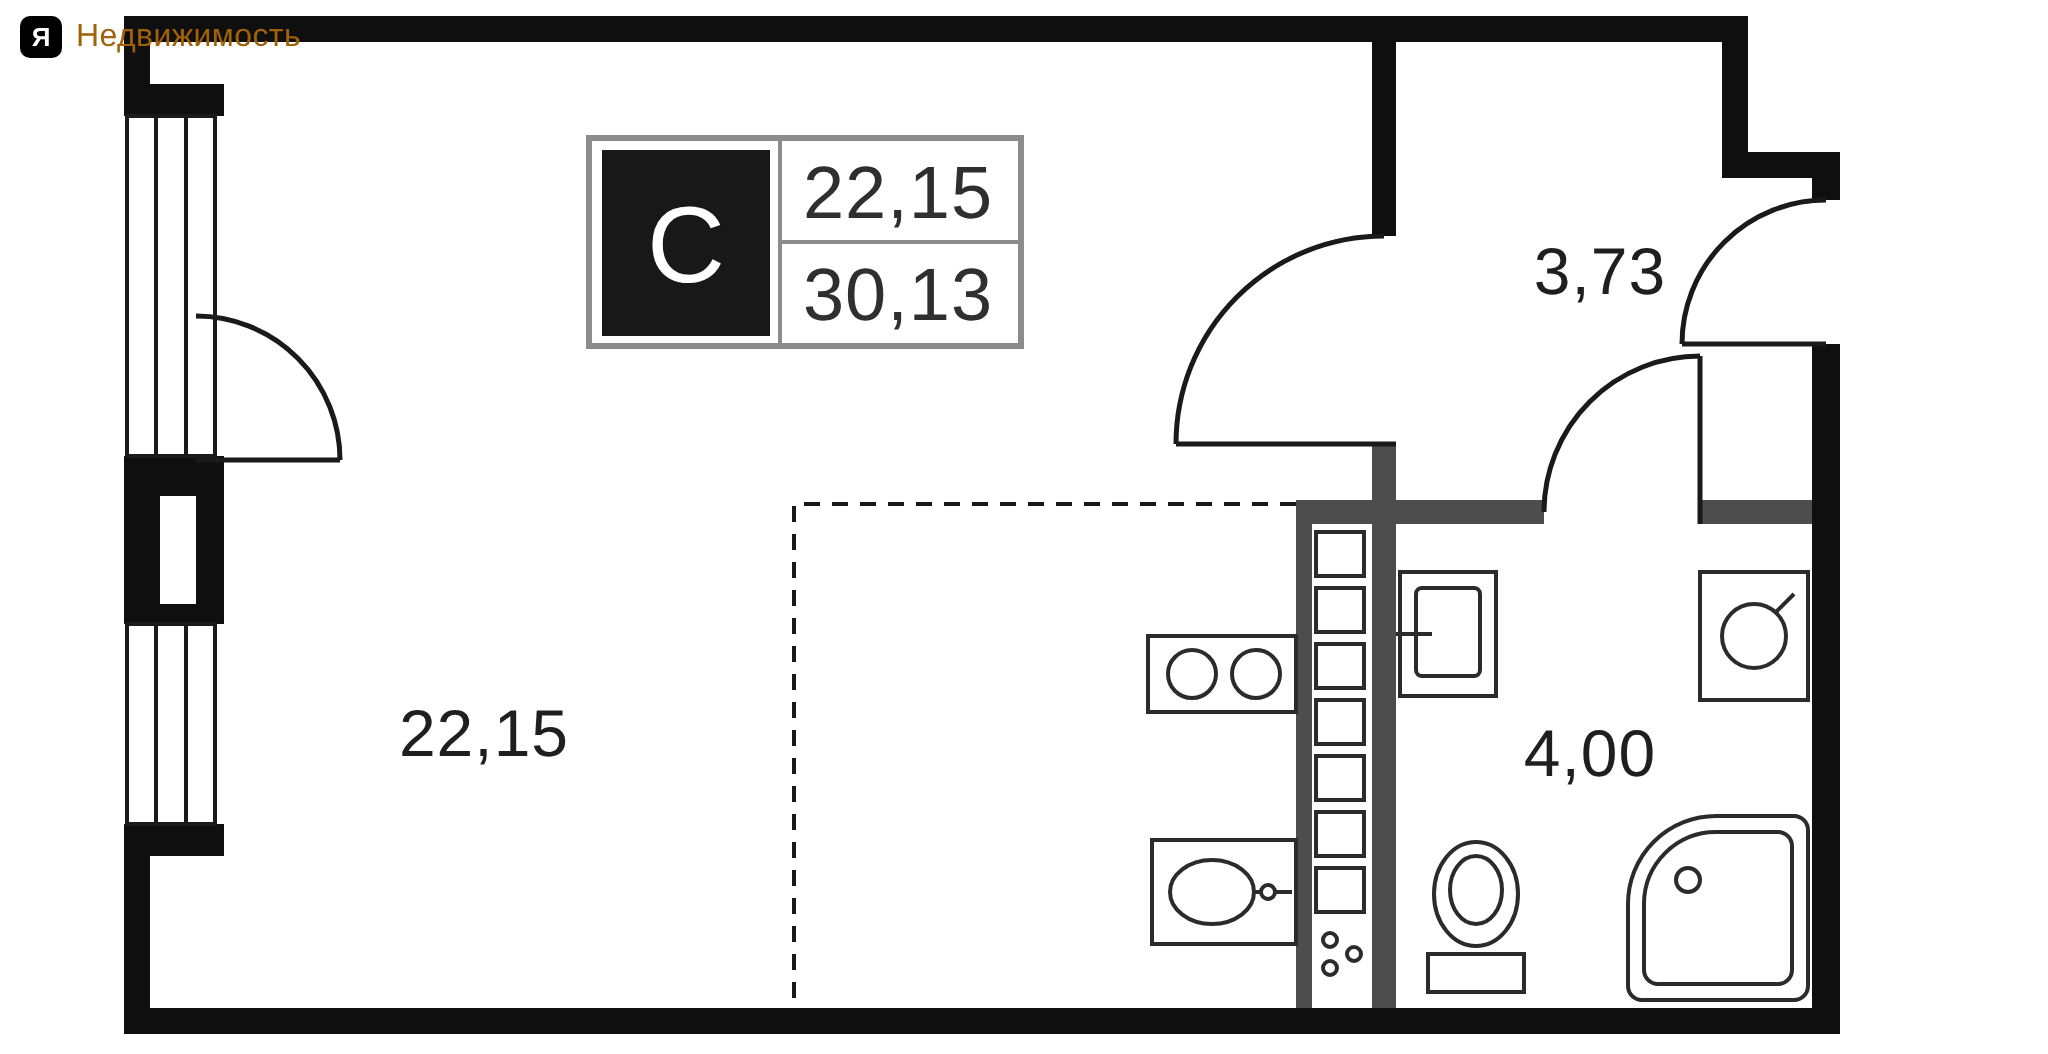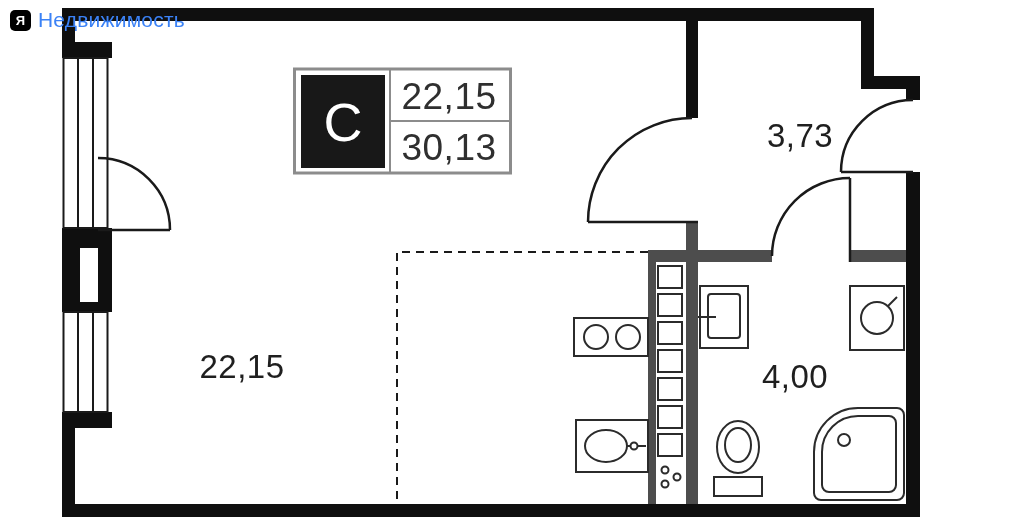--- a/index.html
+++ b/index.html
@@ -3,21 +3,21 @@
 <meta charset="utf-8">
 <style>
   html,body{margin:0;padding:0;background:#ffffff;}
   .screen{position:relative;width:1024px;height:527px;background:#ffffff;overflow:hidden;
           font-family:"Liberation Sans",sans-serif;}
   .floorplan-wrap{position:absolute;inset:0;}
   svg{position:absolute;top:0;left:0;}
   .logo{position:absolute;top:8px;left:10px;display:flex;align-items:center;gap:7px;z-index:5;}
   .logo-badge{width:21px;height:21px;background:#000;border-radius:5px;color:#fff;
               font-weight:700;font-size:13px;line-height:21px;text-align:center;}
-  .logo-text{color:#3b82f6;font-size:21px;letter-spacing:.2px;}
+  .logo-text{color:#a16207;font-size:16px;letter-spacing:.2px;}
   .wall{fill:#0f0f0f;}
   .partition{fill:#4d4d4d;}
   .thinline{stroke:#1a1a1a;stroke-width:2;fill:none;}
   .fixture{stroke:#2b2b2b;stroke-width:2;fill:#ffffff;}
   .doorarc{stroke:#1a1a1a;stroke-width:2.5;fill:none;}
   .doorleaf{stroke:#1a1a1a;stroke-width:2.5;}
   .dashedzone{stroke:#1a1a1a;stroke-width:2;fill:none;stroke-dasharray:8 6;}
   .roomlabel{fill:#1f1f1f;font-size:33px;letter-spacing:.5px;}
   .boxnum{fill:#2f2f2f;font-size:37px;letter-spacing:.5px;}
   .boxletter{fill:#ffffff;font-size:54px;}

